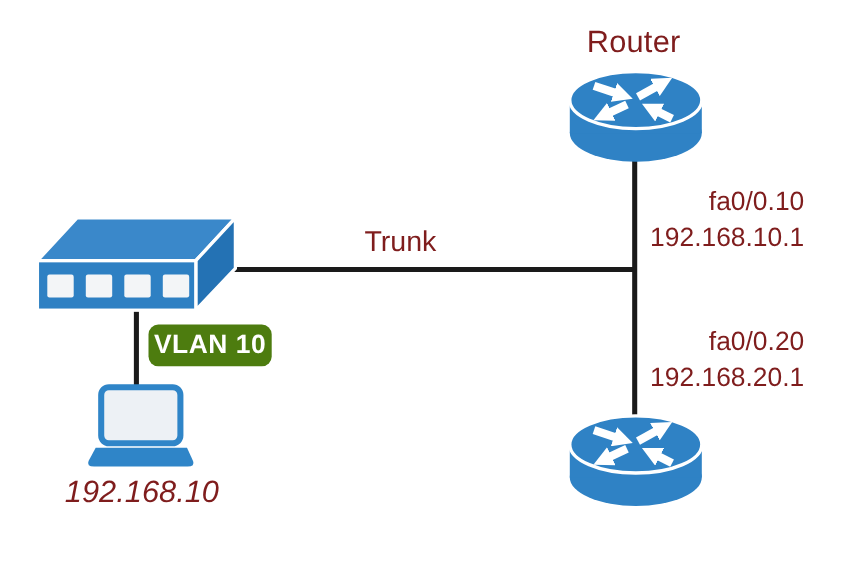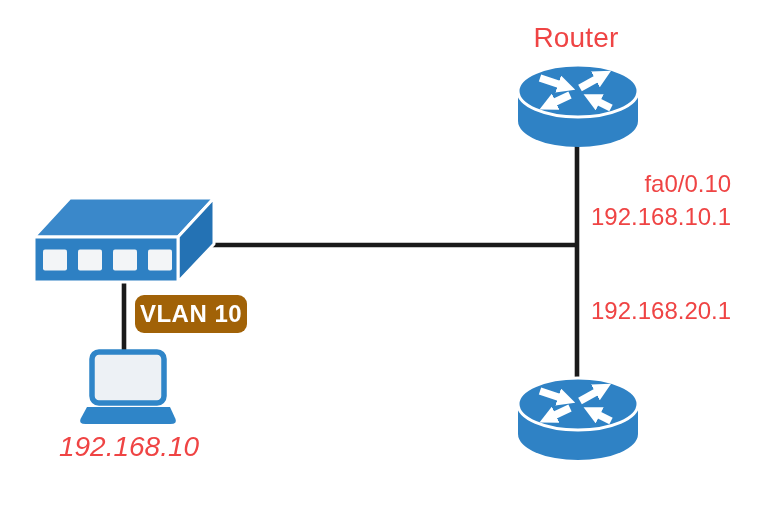--- a/index.html
+++ b/index.html
@@ -8,37 +8,37 @@
     width:768px;height:512px;
     background:#ffffff;
     font-family:"Liberation Sans", sans-serif;
     color:#1c1c1e;
     overflow:hidden;
   }
   .stage svg{position:absolute;left:0;top:0;}
   .lbl{
     position:absolute;
     white-space:nowrap;
-    color:#ef4444;
+    color:#7f1d1d;
   }
   .lbl.center{transform:translateX(-50%);}
   .device-title{font-size:28px;font-weight:400;letter-spacing:0.2px;}
   .link-title{font-size:26px;font-weight:400;}
   .iface{
     font-size:24px;
     line-height:33px;
     font-weight:400;
     text-align:right;
   }
   .host-ip{font-size:28px;font-weight:400;}
   .vlan-badge{
     position:absolute;
     left:135px;top:295px;
     width:112px;height:38px;
-    background:#a16207;
+    background:#4d7c0f;
     border-radius:9px;
     color:#ffffff;
     font-size:24px;
     font-weight:700;
     display:flex;align-items:center;justify-content:center;
     letter-spacing:0.5px;
   }
 </style>
 </head>
 <body>
@@ -87,27 +87,29 @@
 
     <g>
       <rect x="92" y="352" width="72" height="51" rx="7" fill="#edf1f5" stroke="#2f85c8" stroke-width="5.5"></rect>
       <path d="M87,407 H170 L175.5,419 Q177.5,424 170.5,424 H85.5 Q78.5,424 80.5,419 Z" fill="#2f85c8"></path>
     </g>
   </svg>
 
   <div class="lbl center device-title" style="left:576px;top:22px;">Router</div>
 
 
+  <div class="lbl center link-title" style="left:364px;top:204px;">Trunk</div>
 
   <div class="lbl iface" style="left:591px;top:167px;">
     <div>fa0/0.10</div>
     <div>192.168.10.1</div>
   </div>
 
   <div class="lbl iface" style="left:591px;top:294px;">
+    <div>fa0/0.20</div>
     <div>192.168.20.1</div>
   </div>
 
   <div class="vlan-badge">VLAN 10</div>
 
   <div class="lbl center host-ip" style="left:129px;top:431px;font-style:italic;">192.168.10</div>
 
 </div>
 
 </body></html>

